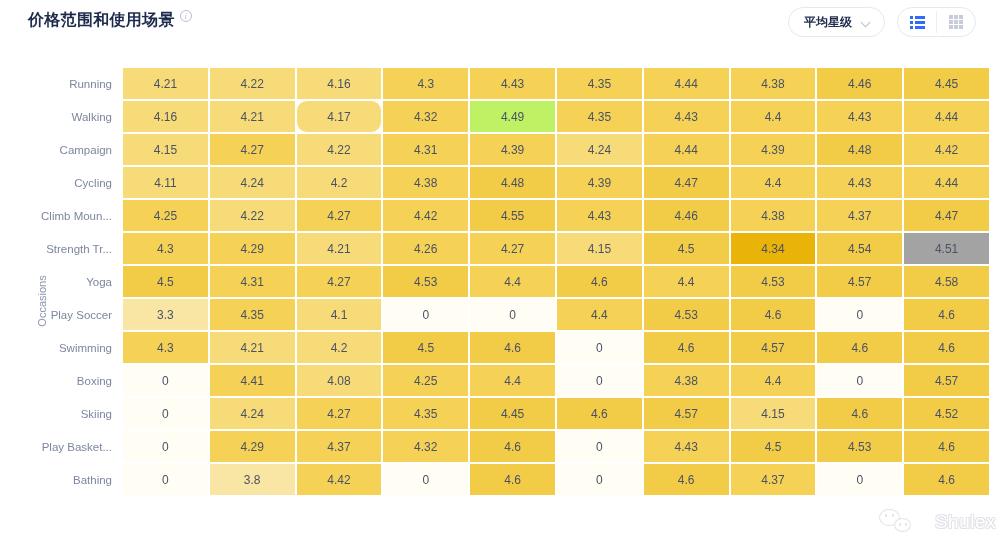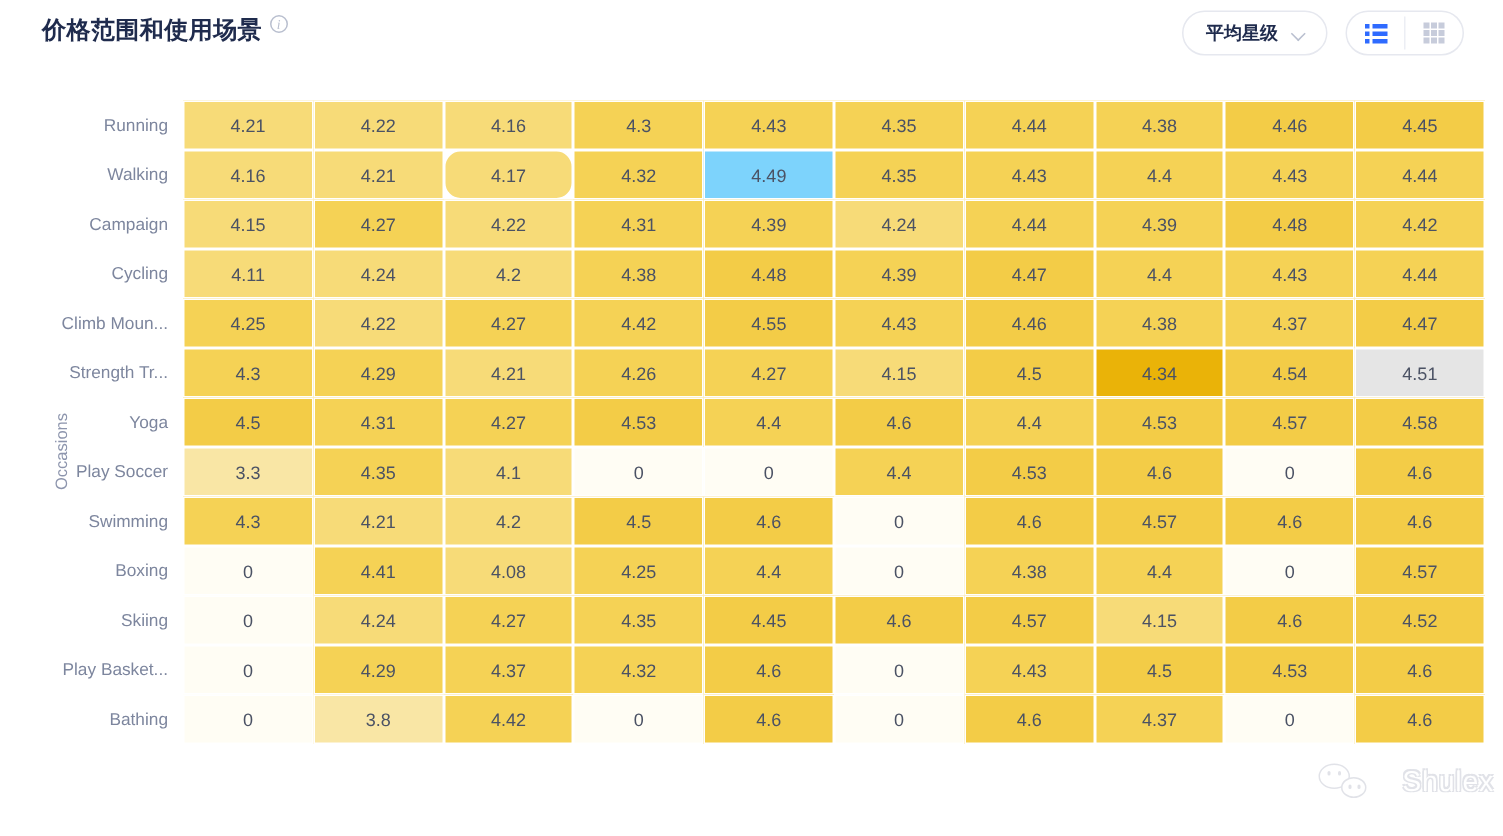--- a/index.html
+++ b/index.html
@@ -282,21 +282,21 @@
               <td class="cell" style="background: rgb(245, 210, 85);">4.38</td>
               <td class="cell" style="background: rgb(243, 204, 71);">4.46</td>
               <td class="cell" style="background: rgb(243, 204, 71);">4.45</td>
             </tr>
             <tr>
               <td class="rowlabel">Walking</td>
               <td class="cell" style="background: rgb(247, 219, 120);">4.16</td>
               <td class="cell" style="background: rgb(247, 219, 120);">4.21</td>
               <td class="cell" style="background: rgb(247, 219, 120); border-radius: 11px;">4.17</td>
               <td class="cell" style="background: rgb(245, 210, 85);">4.32</td>
-              <td class="cell" style="background: #7dd3fc;">4.49</td>
+              <td class="cell" style="background: #bef264;">4.49</td>
               <td class="cell" style="background: rgb(245, 210, 85);">4.35</td>
               <td class="cell" style="background: rgb(245, 210, 85);">4.43</td>
               <td class="cell" style="background: rgb(245, 210, 85);">4.4</td>
               <td class="cell" style="background: rgb(245, 210, 85);">4.43</td>
               <td class="cell" style="background: rgb(245, 210, 85);">4.44</td>
             </tr>
             <tr>
               <td class="rowlabel">Campaign</td>
               <td class="cell" style="background: rgb(247, 219, 120);">4.15</td>
               <td class="cell" style="background: rgb(245, 210, 85);">4.27</td>
@@ -339,21 +339,21 @@
               <td class="rowlabel">Strength Tr...</td>
               <td class="cell" style="background: rgb(245, 210, 85);">4.3</td>
               <td class="cell" style="background: rgb(245, 210, 85);">4.29</td>
               <td class="cell" style="background: rgb(247, 219, 120);">4.21</td>
               <td class="cell" style="background: rgb(245, 210, 85);">4.26</td>
               <td class="cell" style="background: rgb(245, 210, 85);">4.27</td>
               <td class="cell" style="background: rgb(247, 219, 120);">4.15</td>
               <td class="cell" style="background: rgb(243, 204, 71);">4.5</td>
               <td class="cell" style="background: #eab308;">4.34</td>
               <td class="cell" style="background: rgb(243, 204, 71);">4.54</td>
-              <td class="cell" style="background: #e5e5e5;">4.51</td>
+              <td class="cell" style="background: #a3a3a3;">4.51</td>
             </tr>
             <tr>
               <td class="rowlabel">Yoga</td>
               <td class="cell" style="background: rgb(243, 204, 71);">4.5</td>
               <td class="cell" style="background: rgb(245, 210, 85);">4.31</td>
               <td class="cell" style="background: rgb(245, 210, 85);">4.27</td>
               <td class="cell" style="background: rgb(243, 204, 71);">4.53</td>
               <td class="cell" style="background: rgb(245, 210, 85);">4.4</td>
               <td class="cell" style="background: rgb(243, 204, 71);">4.6</td>
               <td class="cell" style="background: rgb(245, 210, 85);">4.4</td>

